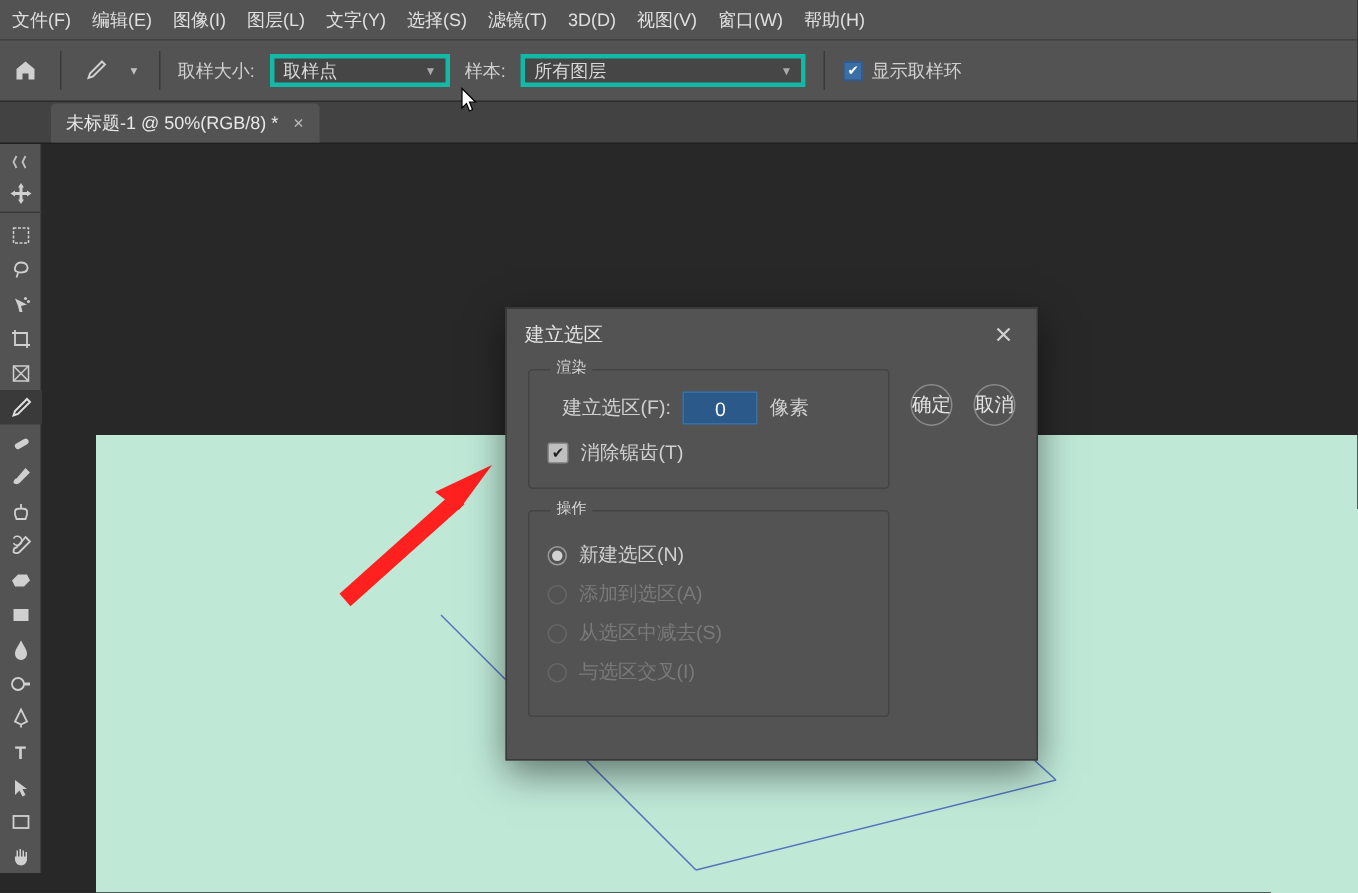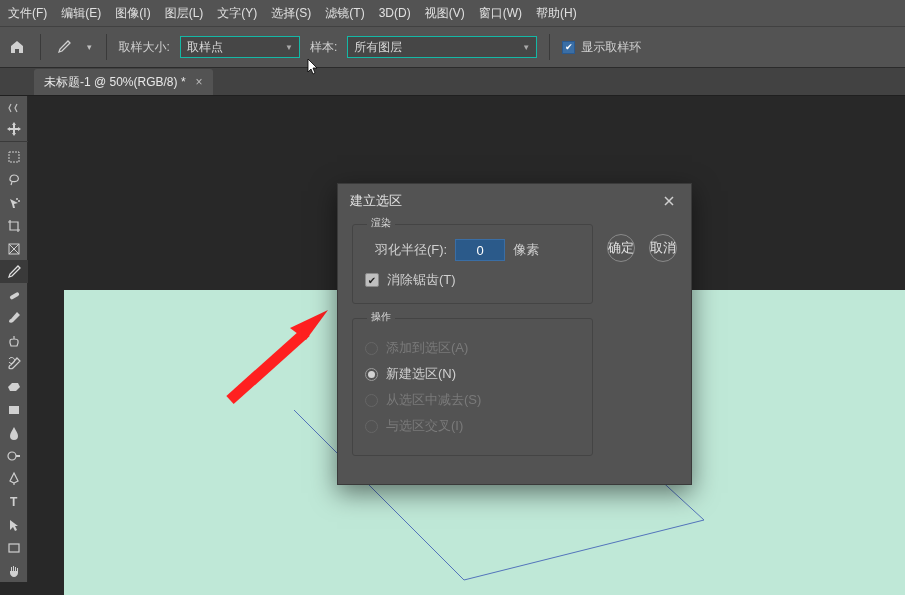--- a/index.html
+++ b/index.html
@@ -7,42 +7,42 @@
   
   .menubar { height: 26px; background: #535353; display: flex; align-items: center; padding: 0 8px; gap: 14px; font-size: 12px; color: #e0e0e0; }
   .menubar span { cursor: default; }
   
   .options-bar { height: 42px; background: #535353; border-top: 1px solid #414141; border-bottom: 1px solid #2b2b2b; display: flex; align-items: center; padding: 0 6px; gap: 10px; font-size: 12px; color: #d0d0d0; }
   .home-btn { width: 22px; height: 22px; display: flex; align-items: center; justify-content: center; }
   .eyedropper-icon { width: 22px; height: 22px; display: flex; align-items: center; justify-content: center; }
   .dd-arrow { font-size: 9px; color: #c0c0c0; padding: 0 2px; }
   .divider { width: 1px; height: 26px; background: #3a3a3a; margin: 0 2px; }
   .ob-label { color: #d0d0d0; }
-  .ob-select { height: 22px; background: #464646; border: 1px solid #14b8a6; color: #d8d8d8; padding: 0 6px; display: flex; align-items: center; gap: 30px; font-size: 12px; min-width: 120px; justify-content: space-between; }
+  .ob-select { height: 22px; background: #464646; border: 3px solid #14b8a6; color: #d8d8d8; padding: 0 6px; display: flex; align-items: center; gap: 30px; font-size: 12px; min-width: 120px; justify-content: space-between; }
   .ob-select .chev { font-size: 8px; color: #aaa; }
   .ob-check { display: flex; align-items: center; gap: 6px; }
   .ob-check .box { width: 13px; height: 13px; background: #3a6ea5; border: 1px solid #2a5a90; display: flex; align-items: center; justify-content: center; color: #fff; font-size: 9px; }
   
   .tabbar { height: 28px; background: #424242; display: flex; align-items: flex-end; padding-left: 34px; border-bottom: 1px solid #1f1f1f; }
   .tab { height: 26px; background: #535353; padding: 0 10px; display: flex; align-items: center; gap: 10px; font-size: 12px; color: #e8e8e8; border-top-left-radius: 3px; border-top-right-radius: 3px; margin-top: 36px; }
   .tab .close { color: #bbb; font-size: 12px; }
   
   .workspace { position: absolute; top: 96px; left: 0; width: 905px; height: 499px; background: #282828; }
   .toolbox { position: absolute; left: 0; top: 96px; width: 28px; background: #535353; display: flex; flex-direction: column; border-right: 1px solid #2b2b2b; }
   .tool { width: 28px; height: 23px; display: flex; align-items: center; justify-content: center; color: #d0d0d0; }
   .tool.selected { background: #3a3a3a; }
   .tool.sep { border-bottom: 1px solid #3a3a3a; padding-bottom: 3px; margin-bottom: 3px; }
   .tool-icon { width: 16px; height: 16px; display: block; }
   
   .canvas { position: absolute; left: 64px; top: 290px; width: 841px; height: 305px; background: #bfe8d7; }
   .canvas svg { position: absolute; left: 0; top: 0; }
   
   .red-arrow { position: absolute; left: 210px; top: 300px; }
   
-  .dialog { position: absolute; left: 337px; top: 183px; width: 355px; background: #535353; border: 1px solid #3a3a3a; box-shadow: 0 8px 24px rgba(0,0,0,0.5); font-size: 13px; color: #d0d0d0; }
+  .dialog { position: absolute; left: 337px; top: 205px; width: 355px; background: #535353; border: 1px solid #3a3a3a; box-shadow: 0 8px 24px rgba(0,0,0,0.5); font-size: 13px; color: #d0d0d0; }
   .dialog-title { height: 34px; display: flex; align-items: center; justify-content: space-between; padding: 0 12px; }
   .dialog-title .ttl { color: #e2e2e2; }
   .dialog-title .xbtn { width: 20px; height: 20px; display: flex; align-items: center; justify-content: center; color: #d0d0d0; cursor: pointer; }
   .dialog-body { padding: 6px 14px 14px 14px; display: flex; gap: 14px; }
   .dialog-left { flex: 1; }
   .dialog-right { width: 70px; display: flex; gap: 14px; padding-top: 10px; }
   .dlg-btn { height: 28px; border: 1px solid #8a8a8a; border-radius: 14px; background: transparent; color: #e4e4e4; font-size: 13px; display: flex; align-items: center; justify-content: center; cursor: pointer; }
   
   .fieldset { border: 1px solid #444; border-radius: 3px; padding: 14px 12px 14px 12px; margin-bottom: 14px; position: relative; }
   .fieldset .legend { position: absolute; top: -9px; left: 14px; background: #535353; padding: 0 4px; color: #d8d8d8; font-size: 10px; }
@@ -256,43 +256,43 @@
       <svg width="14" height="14" viewBox="0 0 14 14">
           <path d="M3 3 L11 11 M11 3 L3 11" stroke="#d0d0d0" stroke-width="1.5"></path>
         </svg>
     </div>
   </div>
   <div class="dialog-body">
     <div class="dialog-left">
       <div class="fieldset">
         <div class="legend">渲染</div>
         <div class="row">
-          <span style="margin-left:10px">羽化半径(F):</span>
+          <span style="margin-left:10px">建立选区(F):</span>
           <input class="num-input sel" value="0" style="">
           <span>像素</span>
         </div>
         <div class="row">
           <div class="chk">✔</div>
           <span>消除锯齿(T)</span>
         </div>
       </div>
       <div class="fieldset ops">
         <div class="legend">操作</div>
-        <div class="op-row disabled">
-          <div class="radio disabled"></div>
-          <span>添加到选区(A)</span>
-        </div>
         <div class="op-row">
           <div class="radio">
               <div class="dot"></div>
             </div>
           <span>新建选区(N)</span>
         </div>
         <div class="op-row disabled">
           <div class="radio disabled"></div>
+          <span>添加到选区(A)</span>
+        </div>
+        <div class="op-row disabled">
+          <div class="radio disabled"></div>
           <span>从选区中减去(S)</span>
         </div>
         <div class="op-row disabled">
           <div class="radio disabled"></div>
           <span>与选区交叉(I)</span>
         </div>
       </div>
     </div>
     <div class="dialog-right">
       <div class="dlg-btn">确定</div>

